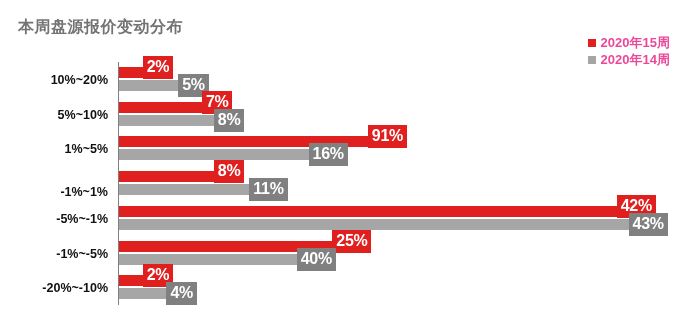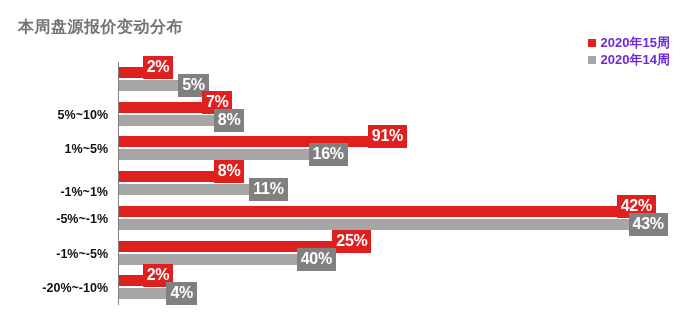--- a/index.html
+++ b/index.html
@@ -43,21 +43,21 @@
   }
   .legend-swatch {
     width: 8px;
     height: 8px;
     display: block;
     flex: 0 0 auto;
   }
   .legend-label {
     font-size: 13px;
     font-weight: bold;
-    color: #6d28d9;
+    color: #ec4899;
     white-space: nowrap;
     line-height: 1;
   }
 
   #plot-area {
     position: absolute;
     left: 0;
     top: 0;
     width: 688px;
     height: 322px;
@@ -127,20 +127,21 @@
     <div class="legend-item">
       <span class="legend-swatch" style="background:#A6A6A6"></span>
       <span class="legend-label">2020年14周</span>
     </div>
   </div>
 
   <div id="plot-area">
     <div id="axis-line"></div>
     <div id="rows">
         <div class="cat-row" style="top: 62px;">
+          <div class="cat-label" style="top: 12px;">10%~20%</div>
           <div class="bar series-a" style="top: 5px; width: 23.7px;"></div>
           <div class="bar series-b" style="top: 18px; width: 59.25px;"></div>
           <div class="bar-label series-a" style="left: 142.7px; top: -6px;">2%</div>
           <div class="bar-label series-b" style="left: 178.25px; top: 12px;">5%</div>
         </div>
         <div class="cat-row" style="top: 96.7px;">
           <div class="cat-label" style="top: 12px;">5%~10%</div>
           <div class="bar series-a" style="top: 5px; width: 82.95px;"></div>
           <div class="bar series-b" style="top: 18px; width: 94.8px;"></div>
           <div class="bar-label series-a" style="left: 201.95px; top: -6px;">7%</div>

